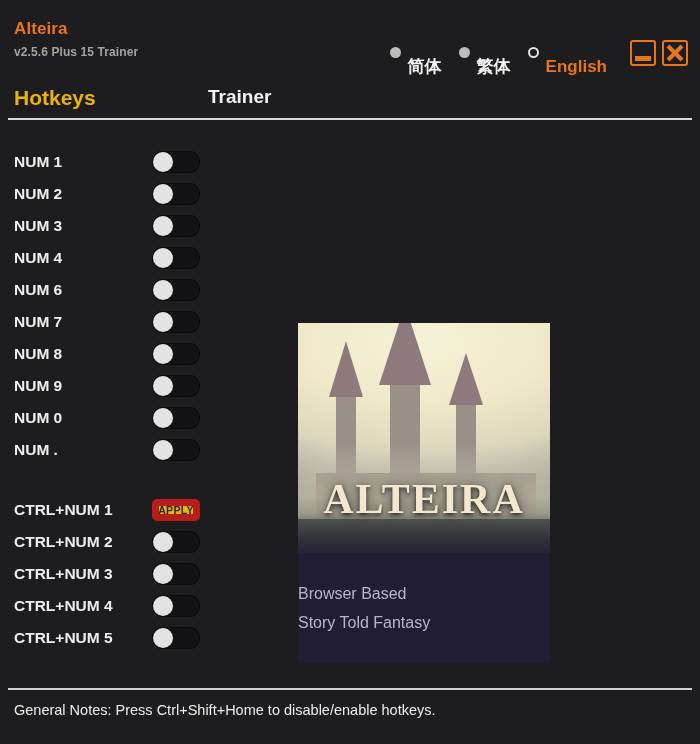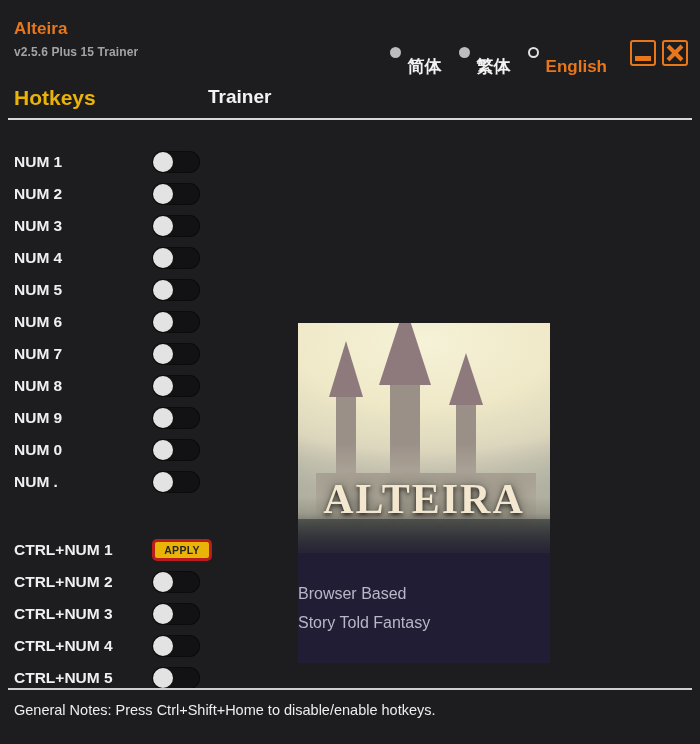--- a/index.html
+++ b/index.html
@@ -141,21 +141,21 @@
     position: absolute;
     left: 0;
     top: 26px;
     width: 260px;
   }
   .row {
     display: flex;
     align-items: center;
     height: 32px;
   }
-  .row.gap-before { margin-top: 36px; }
+  .row.gap-before { margin-top: 28px; }
   .row-label {
     width: 152px;
     padding-left: 14px;
     box-sizing: border-box;
     font-size: 15.5px;
     font-weight: bold;
     color: #f0f0f0;
     white-space: nowrap;
   }
   .toggle {
@@ -171,35 +171,35 @@
   .toggle .knob {
     position: absolute;
     left: 1px;
     top: 1px;
     width: 20px;
     height: 20px;
     border-radius: 50%;
     background: #e3e3e3;
   }
   .apply-btn {
-    width: 60px;
+    width: 48px;
     height: 22px;
     border-radius: 5px;
     background: #eab308;
     color: #262626;
     font-size: 10.5px;
     font-weight: bold;
     letter-spacing: .3px;
     display: flex;
     align-items: center;
     justify-content: center;
     cursor: pointer;
     flex: none;
     box-sizing: border-box;
-    border: 3px solid #b91c1c;
+    border: 7px solid #b91c1c;
   }
 
   
   .cover {
     position: absolute;
     left: 298px;
     top: 203px;
     width: 252px;
     height: 340px;
     overflow: hidden;
@@ -361,26 +361,20 @@
           <div class="knob"></div>
         </div>
       </div>
       <div class="row">
         <div class="row-label">NUM 4</div>
         <div class="toggle">
           <div class="knob"></div>
         </div>
       </div>
       <div class="row">
-        <div class="row-label">NUM 5</div>
-        <div class="toggle">
-          <div class="knob"></div>
-        </div>
-      </div>
-      <div class="row">
         <div class="row-label">NUM 6</div>
         <div class="toggle">
           <div class="knob"></div>
         </div>
       </div>
       <div class="row">
         <div class="row-label">NUM 7</div>
         <div class="toggle">
           <div class="knob"></div>
         </div>

